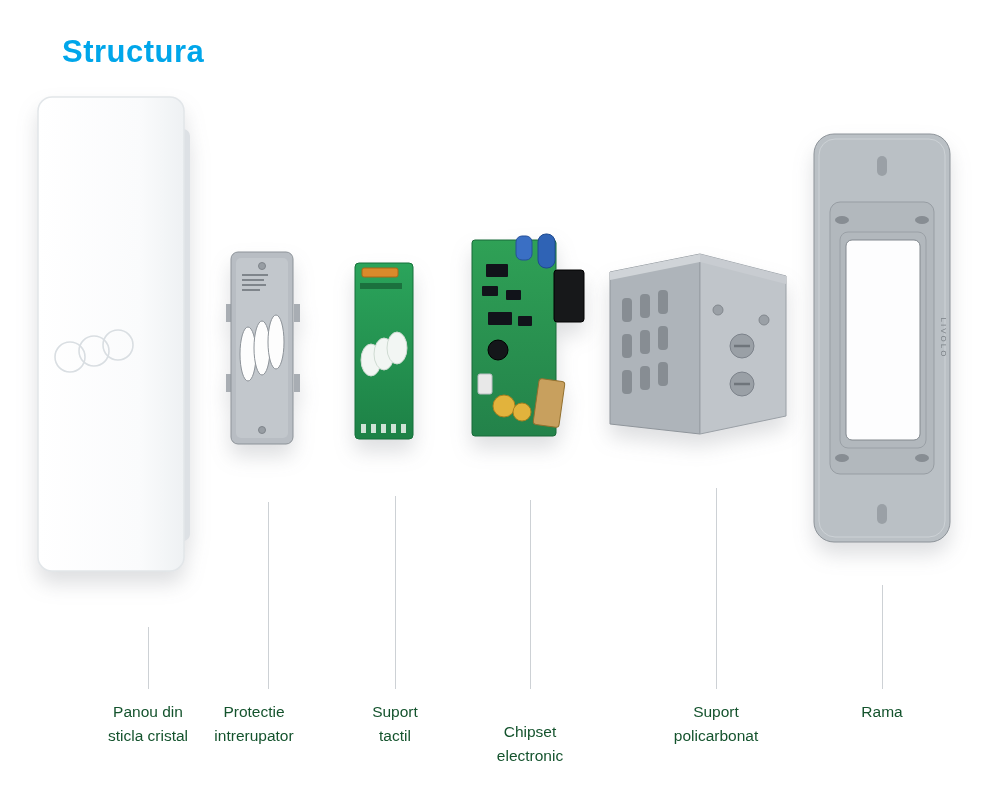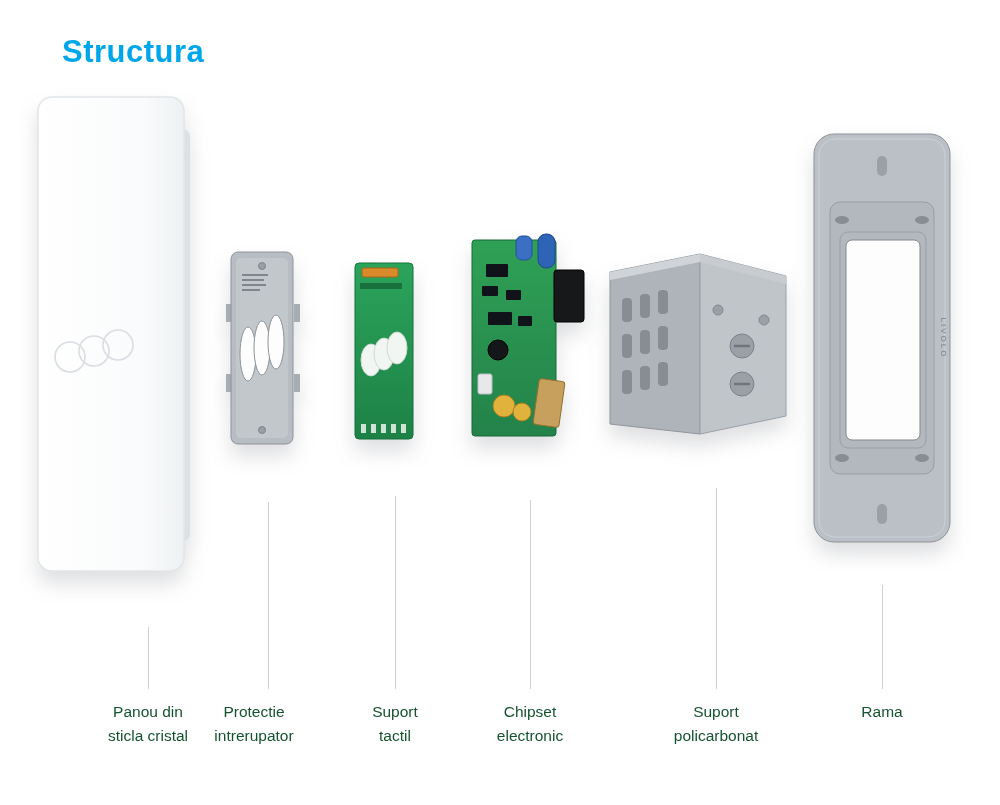--- a/index.html
+++ b/index.html
@@ -209,21 +209,21 @@
     <div>sticla cristal</div>
   </div>
   <div class="comp-label" style="left:164px;">
     <div>Protectie</div>
     <div>intrerupator</div>
   </div>
   <div class="comp-label" style="left:305px;">
     <div>Suport</div>
     <div>tactil</div>
   </div>
-  <div class="comp-label" style="left:440px;">
+  <div class="comp-label" style="left:440px;margin-top:20px;">
     <div>Chipset</div>
     <div>electronic</div>
   </div>
   <div class="comp-label" style="left:626px;">
     <div>Suport</div>
     <div>policarbonat</div>
   </div>
   <div class="comp-label" style="left:792px;">
     <div>Rama</div>
   </div>

